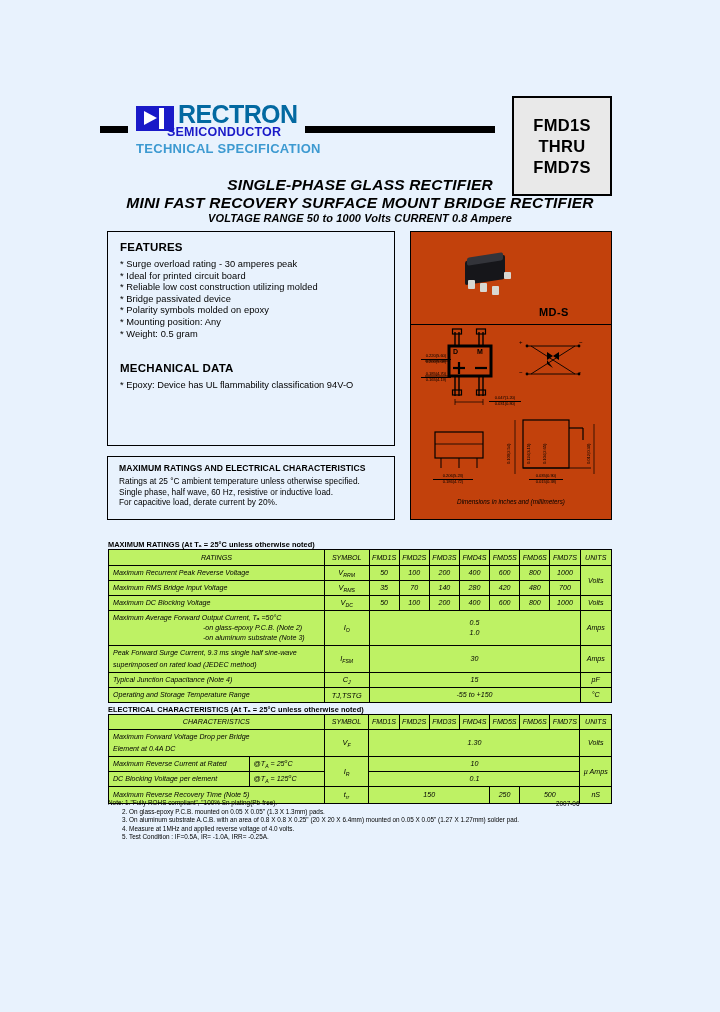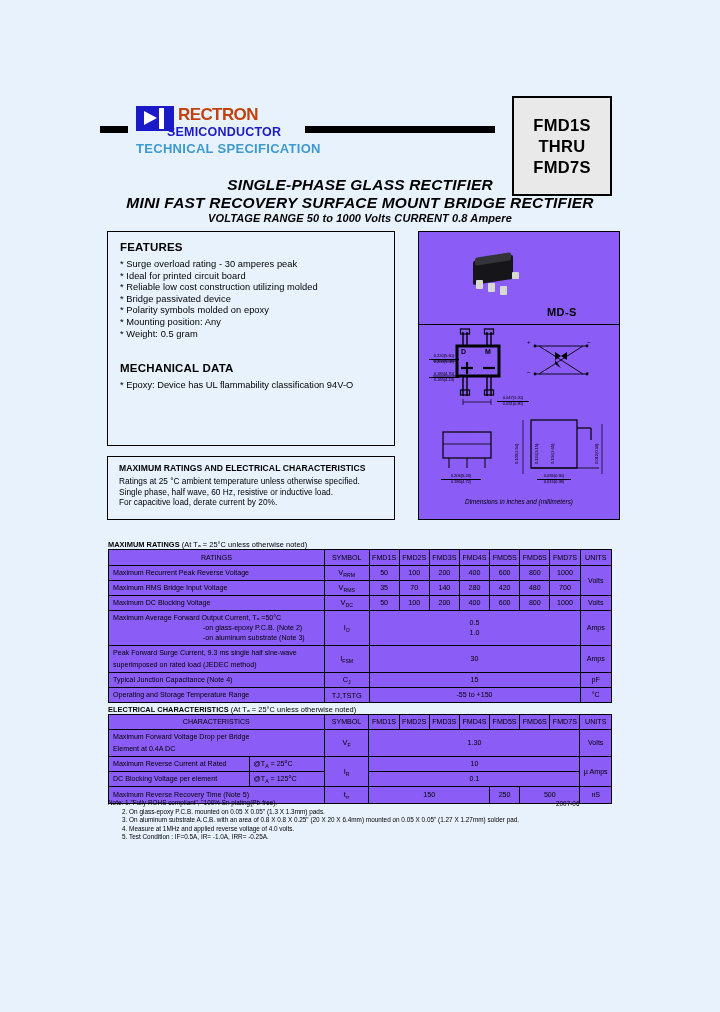--- a/index.html
+++ b/index.html
@@ -21,21 +21,21 @@
   .logo-mark{
     position:absolute;left:18px;top:6px;width:38px;height:25px;background:#1a1ac8;
   }
   .logo-mark:after{
     content:"";position:absolute;left:8px;top:5px;
     border-left:13px solid #fff;border-top:7px solid transparent;border-bottom:7px solid transparent;
   }
   .logo-mark:before{
     content:"";position:absolute;left:23px;top:2px;width:5px;height:21px;background:#fff;
   }
-  .brand{position:absolute;left:60px;top:2px;font-weight:bold;font-size:17px;letter-spacing:-0.6px;color:#c2410c;line-height:25px;}
+  .brand{position:absolute;left:60px;top:2px;font-weight:bold;font-size:25px;letter-spacing:-0.6px;color:#0369a1;line-height:25px;}
   .brand2{position:absolute;left:49px;top:26px;font-weight:bold;font-size:12.5px;letter-spacing:0.2px;color:#1a1ac8;line-height:13px;}
   .brand3{position:absolute;left:18px;top:42px;font-weight:bold;font-size:13px;letter-spacing:0.3px;color:#3d9ad1;line-height:13px;}
 
   .partbox{
     position:absolute;left:512px;top:96px;width:96px;height:96px;
     border:2px solid #000;background:#e9e9e9;
     display:flex;flex-direction:column;align-items:center;justify-content:center;
   }
   .partbox div{font-weight:bold;font-size:16.5px;line-height:21px;letter-spacing:0.3px;}
 
@@ -54,40 +54,40 @@
   .featlist{margin:0;padding:0;}
   .mechhdr{position:absolute;left:12px;top:130px;font-size:11.5px;font-weight:bold;letter-spacing:0.2px;}
   .mechtxt{position:absolute;left:12px;top:148px;font-size:9.3px;line-height:11.6px;white-space:nowrap;}
 
   
   .mrbox{position:absolute;left:107px;top:456px;width:286px;height:62px;border:1px solid #000;}
   .mrbox h4{margin:0;position:absolute;left:11px;top:6px;font-size:8.6px;font-weight:bold;letter-spacing:0.05px;}
   .mrbox p{margin:0;position:absolute;left:11px;top:19px;font-size:8.3px;line-height:10.6px;white-space:nowrap;}
 
   
-  .drawbox{position:absolute;left:410px;top:231px;width:200px;height:287px;border:1px solid #000;background:#8b5cf6;margin-left:8px;}
+  .drawbox{position:absolute;left:410px;top:231px;width:200px;height:287px;border:1px solid #000;background:#c2410c;}
   .pkg-photo{position:absolute;left:48px;top:22px;width:56px;height:42px;}
   .pkg-body{position:absolute;left:6px;top:4px;width:40px;height:24px;background:#16161a;border-radius:2px;transform:skewY(-9deg);}
   .pkg-top{position:absolute;left:8px;top:1px;width:36px;height:8px;background:#33343a;border-radius:2px;transform:skewY(-9deg);}
   .pin{position:absolute;width:7px;height:9px;background:#d8d8d2;border-radius:1px;}
   .mds{position:absolute;left:128px;top:74px;font-size:11px;font-weight:bold;letter-spacing:0.4px;}
   .hr-sep{position:absolute;left:0;top:92px;width:200px;height:1px;background:#000;}
 
   .drw{position:absolute;left:0;top:92px;width:200px;height:194px;}
   .dcap{position:absolute;left:0;top:174px;width:200px;text-align:center;font-size:6.3px;font-style:italic;}
 
   
   .dim{position:absolute;font-size:4.2px;line-height:4.8px;text-align:center;letter-spacing:-0.1px;}
   .dimv{position:absolute;font-size:4.2px;line-height:4.8px;letter-spacing:-0.1px;
         writing-mode:vertical-rl;transform:rotate(180deg);}
 
   
   .tbl-cap{position:absolute;font-size:7.4px;font-weight:bold;letter-spacing:0.05px;}
-  .tbl-cap span.sub{font-weight:normal;}
-  table{border-collapse:collapse;position:absolute;background:#8b5cf6;}
+  .tbl-cap span.sub{font-weight:bold;}
+  table{border-collapse:collapse;position:absolute;background:#bef264;font-style:italic;}
   table td,table th{border:1px solid #000;font-size:7.1px;padding:0;text-align:center;font-weight:normal;}
   .lft{text-align:left;padding-left:4px;}
   .t1{left:108px;top:549px;width:504px;}
   .t2{left:108px;top:714px;width:504px;}
 
   .notes{position:absolute;left:108px;top:799px;width:510px;font-size:6.4px;line-height:8.6px;}
   .notes div{white-space:nowrap;}
   .n-ind{padding-left:14px;}
   .revdate{position:absolute;left:556px;top:800px;font-size:6.4px;}
 

